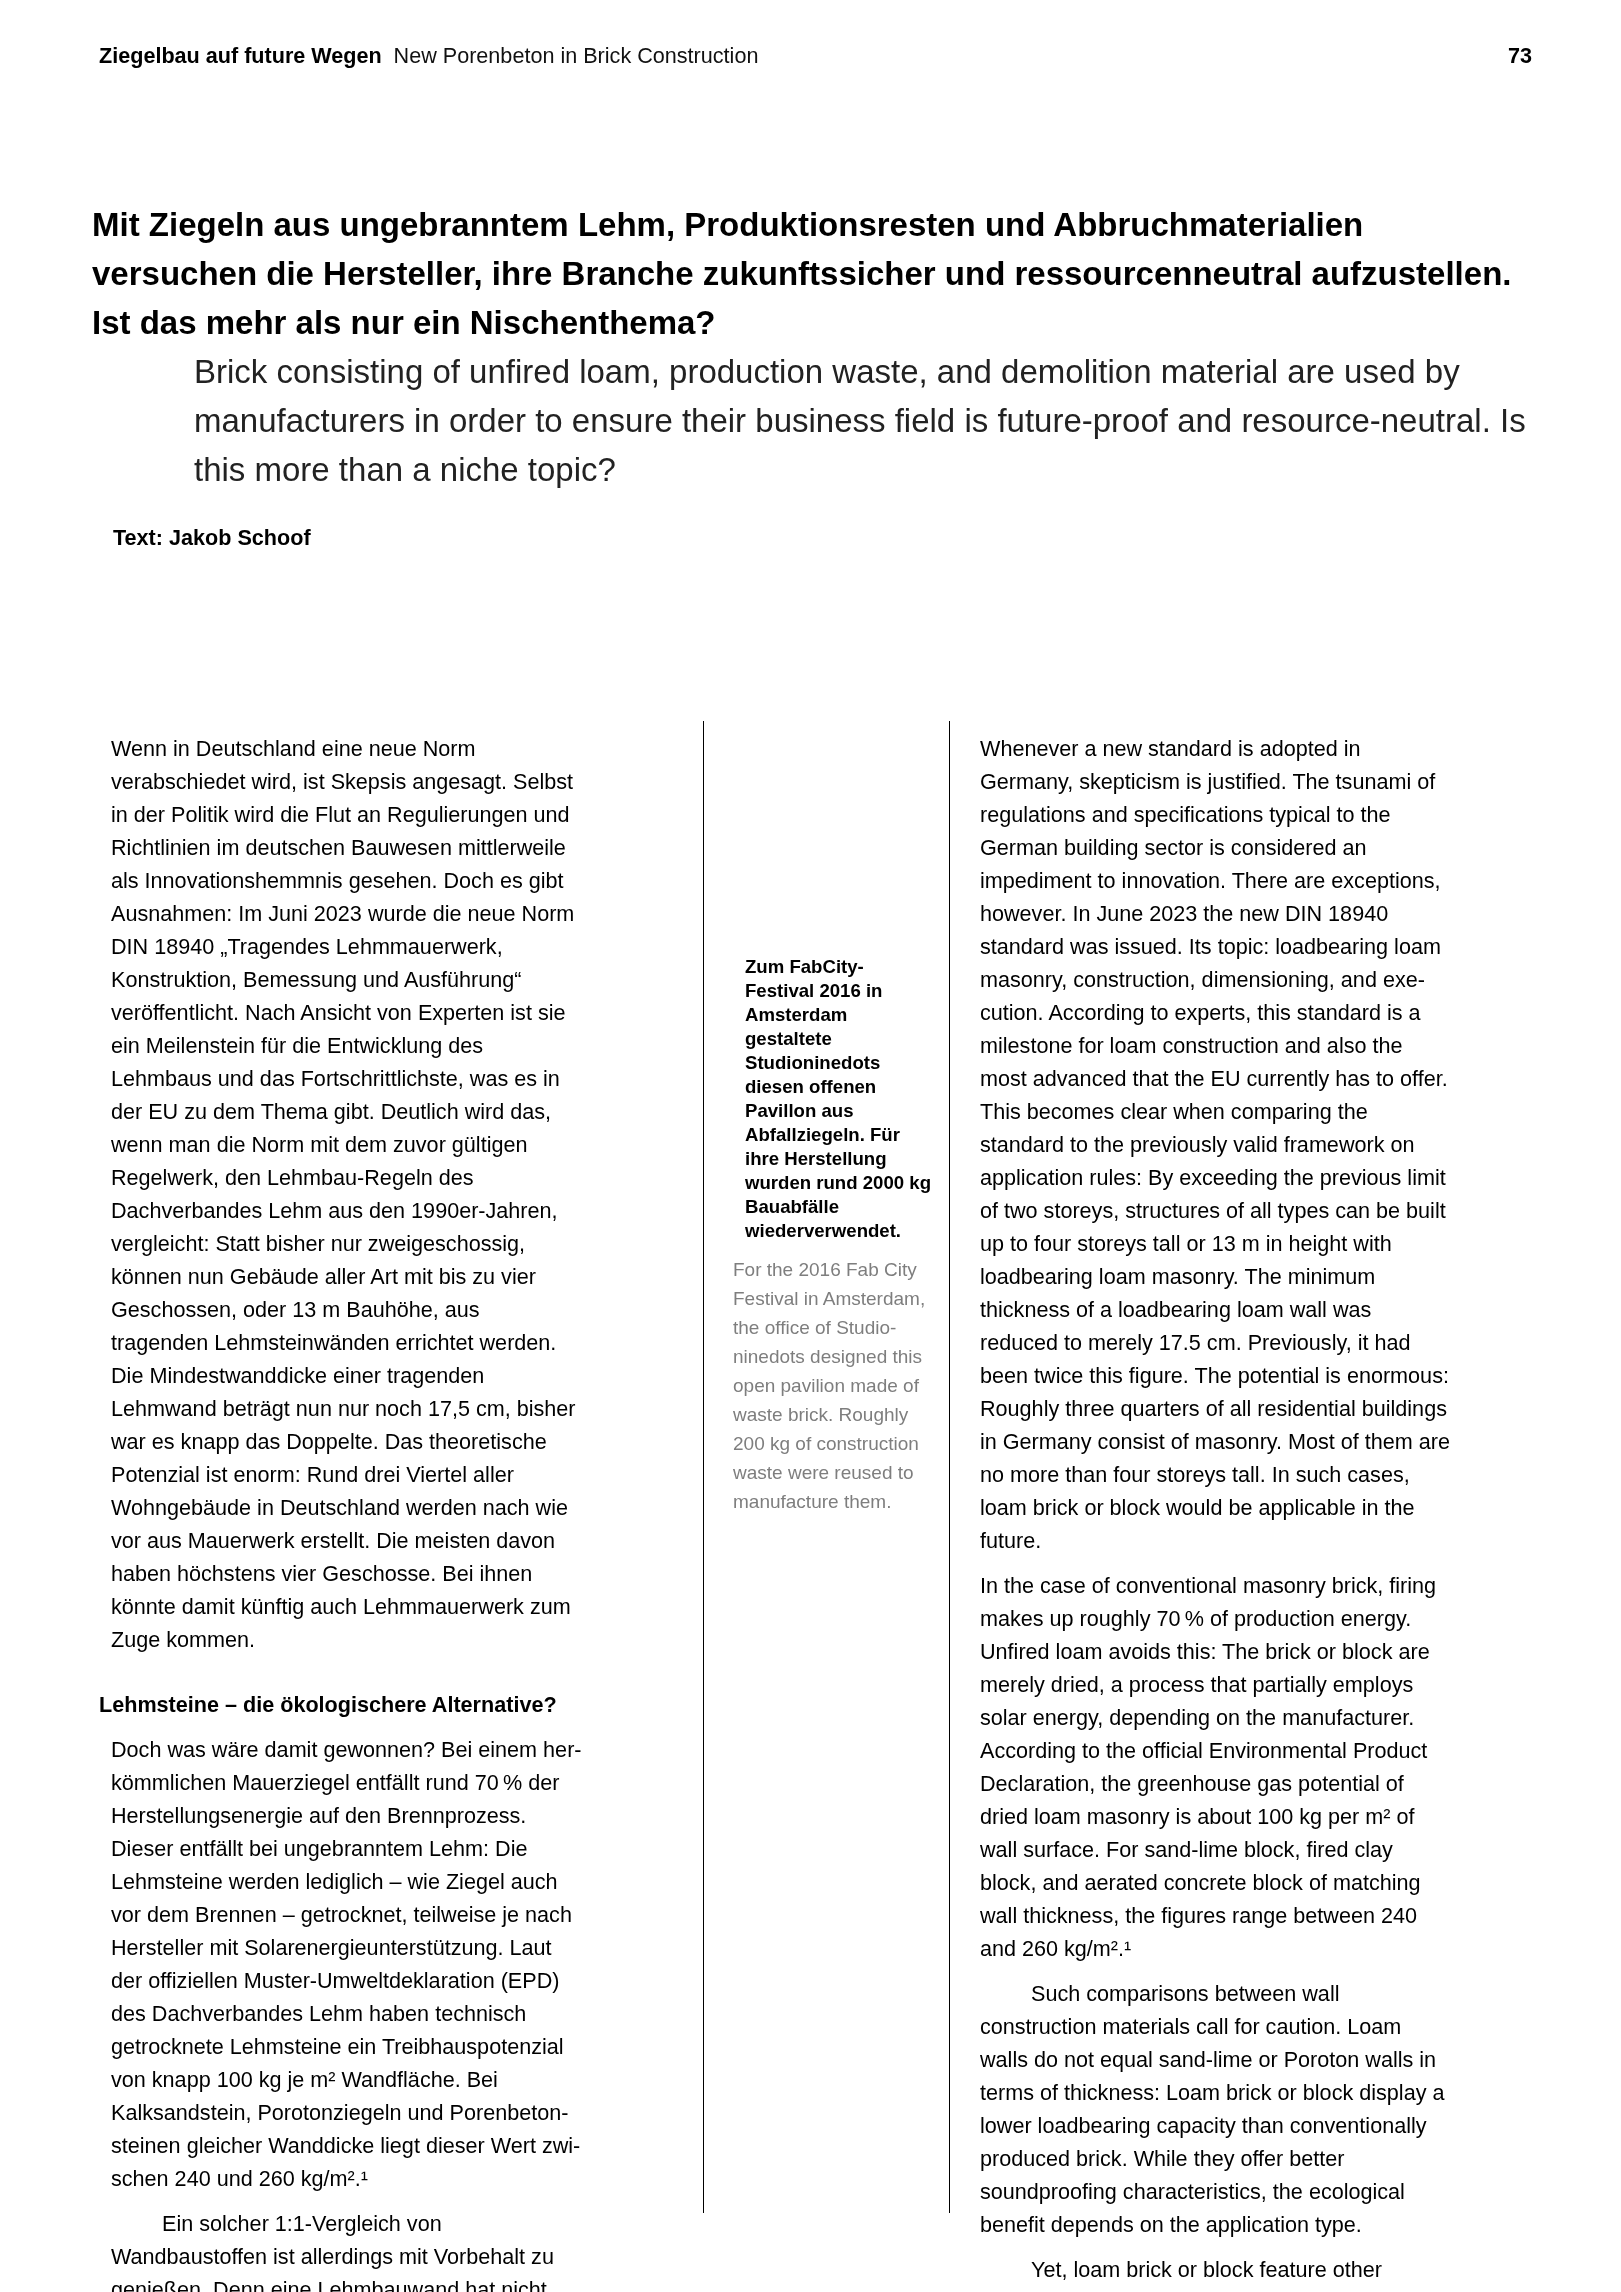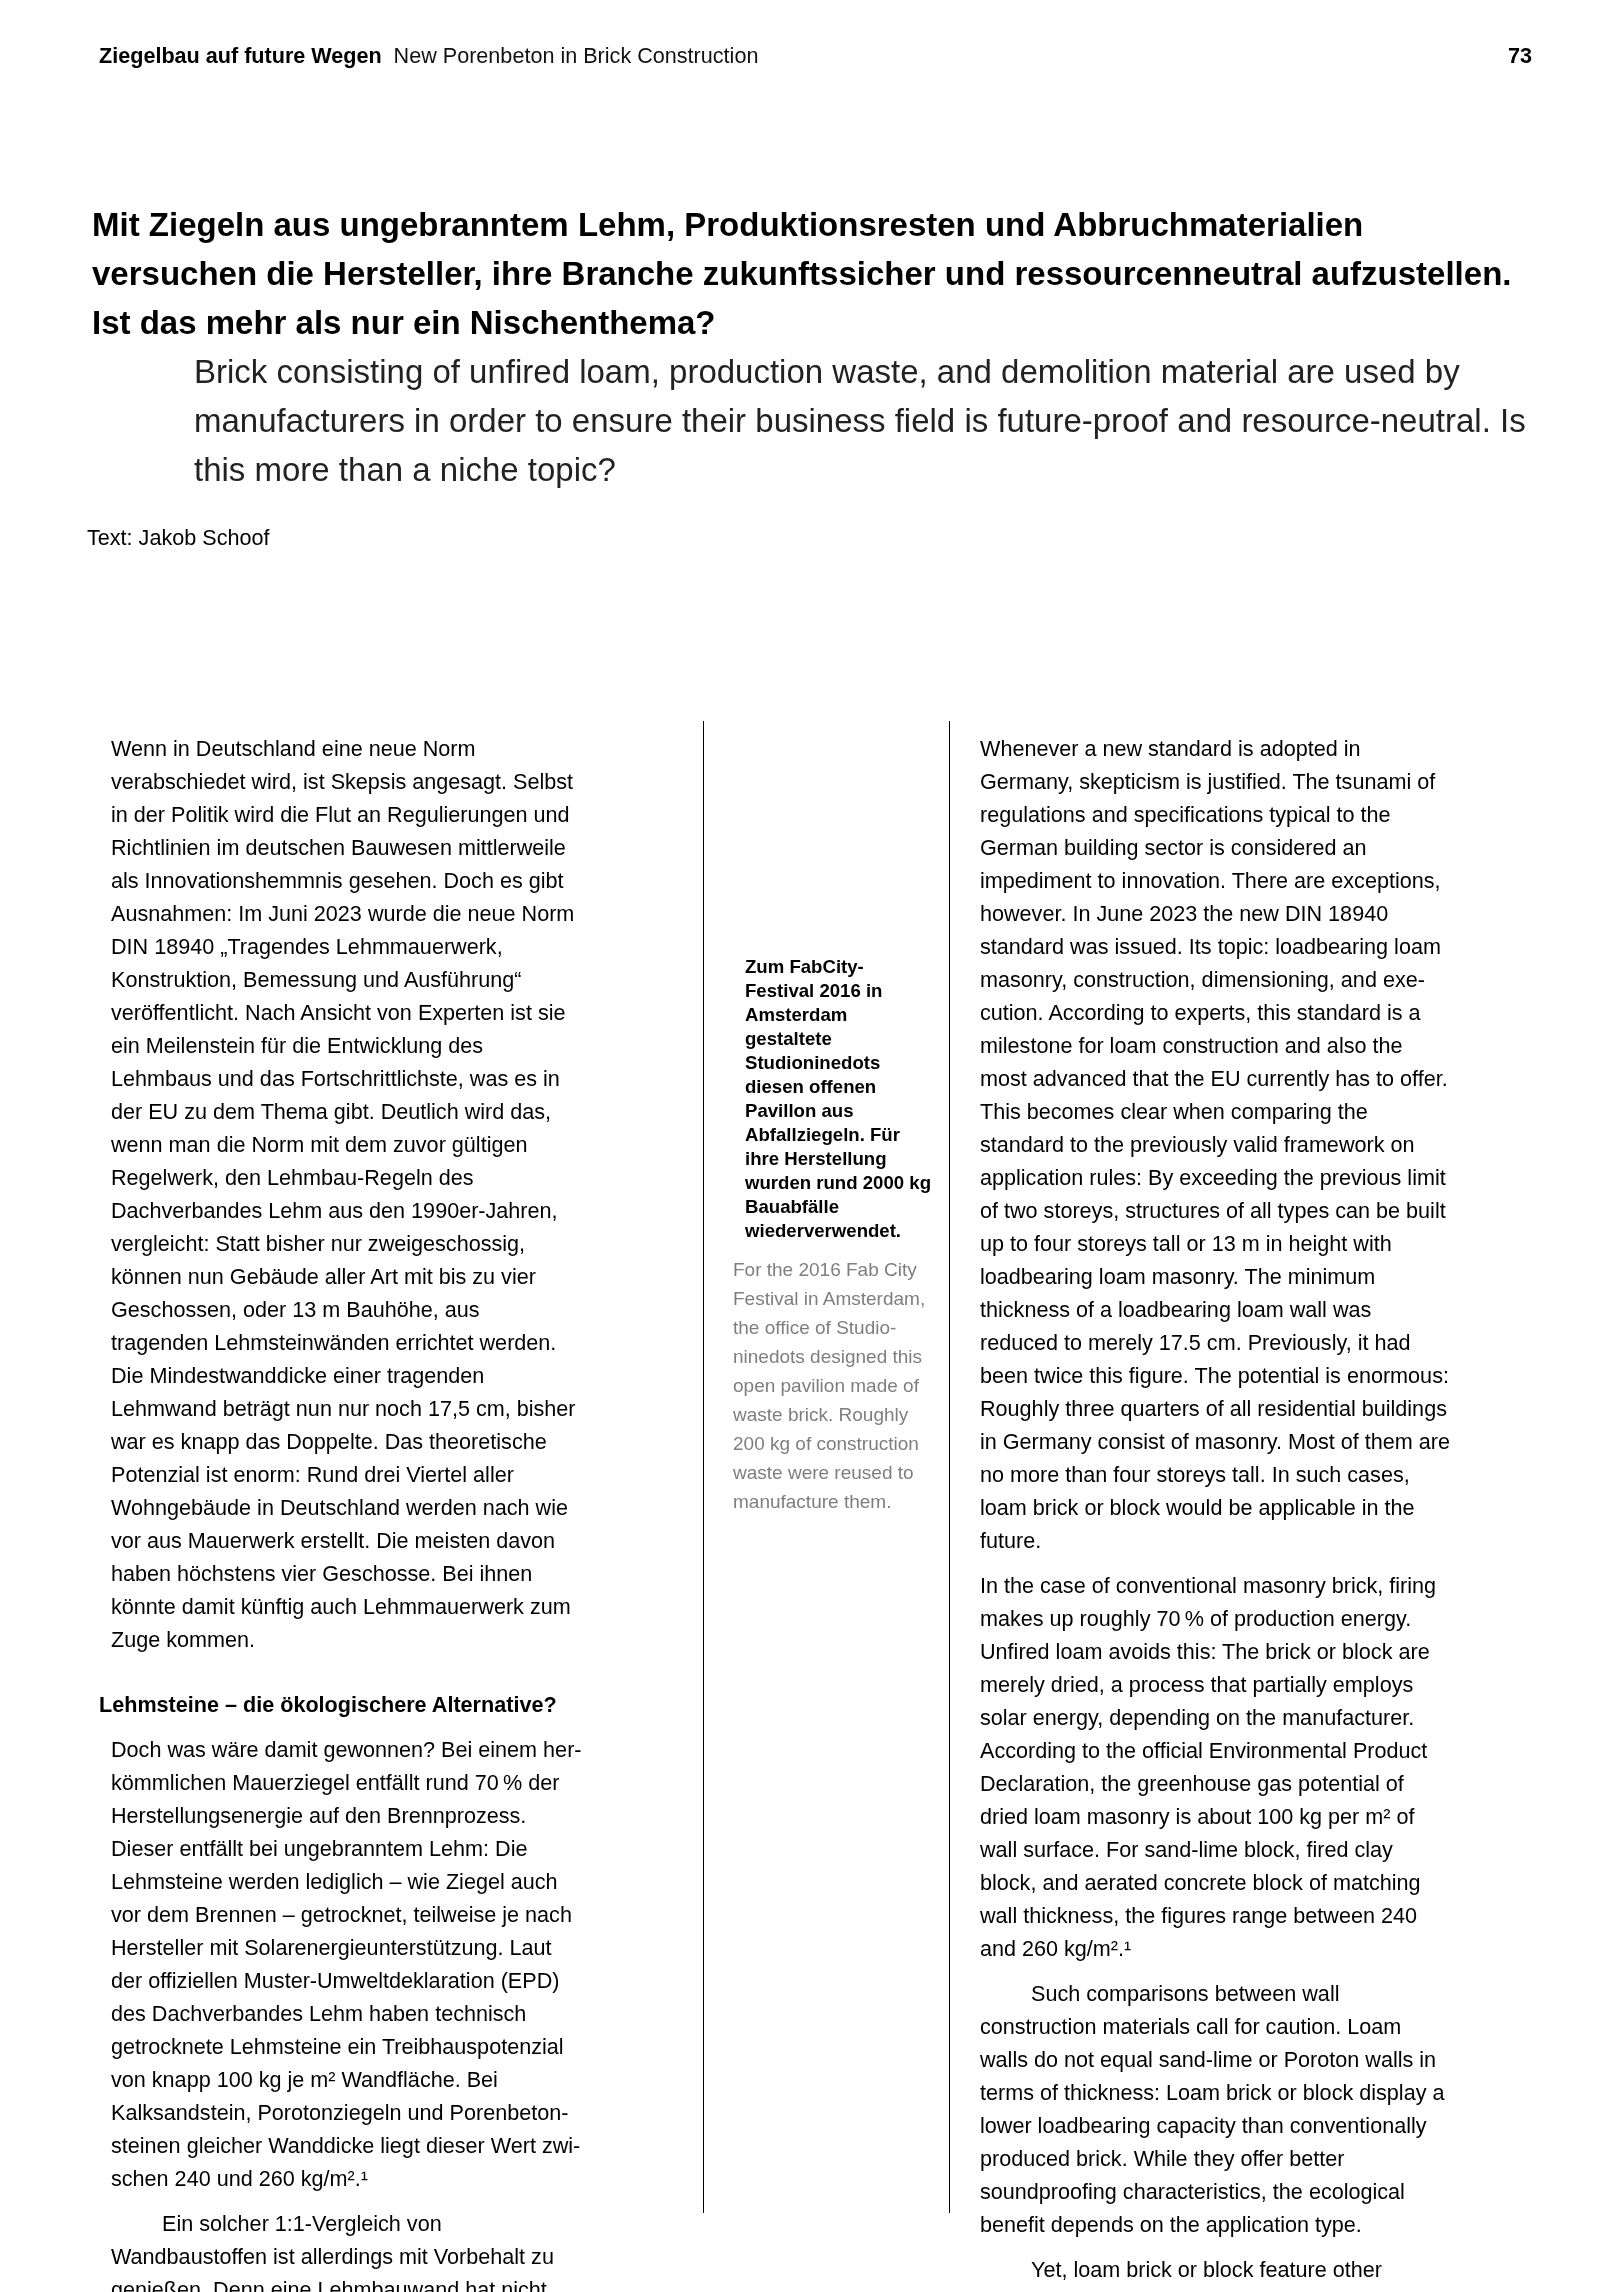--- a/index.html
+++ b/index.html
@@ -27,22 +27,22 @@
   .headline { position: absolute; left: 92px; top: 200px; width: 1437px; }
   .headline h1 {
     margin: 0; font-size: 33px; line-height: 49px; font-weight: 700; color: #000;
   }
   .headline h2 {
     margin: 0; padding-left: 102px;
     font-size: 33px; line-height: 49px; font-weight: 400; color: #222;
   }
 
   .byline {
-    position: absolute; left: 87px; top: 525px;
-    font-size: 21.6px; font-weight: 400;
+    position: absolute; left: 113px; top: 525px;
+    font-size: 21.6px; font-weight: 700;
   }
 
   
   .col {
     position: absolute; top: 720px;
     font-size: 21.6px; line-height: 33px; color: #000;
     text-align: left;
   }
   .col-left  { left: 99px; width: 495px; }
   .col-right { left: 968px; width: 497px; }

